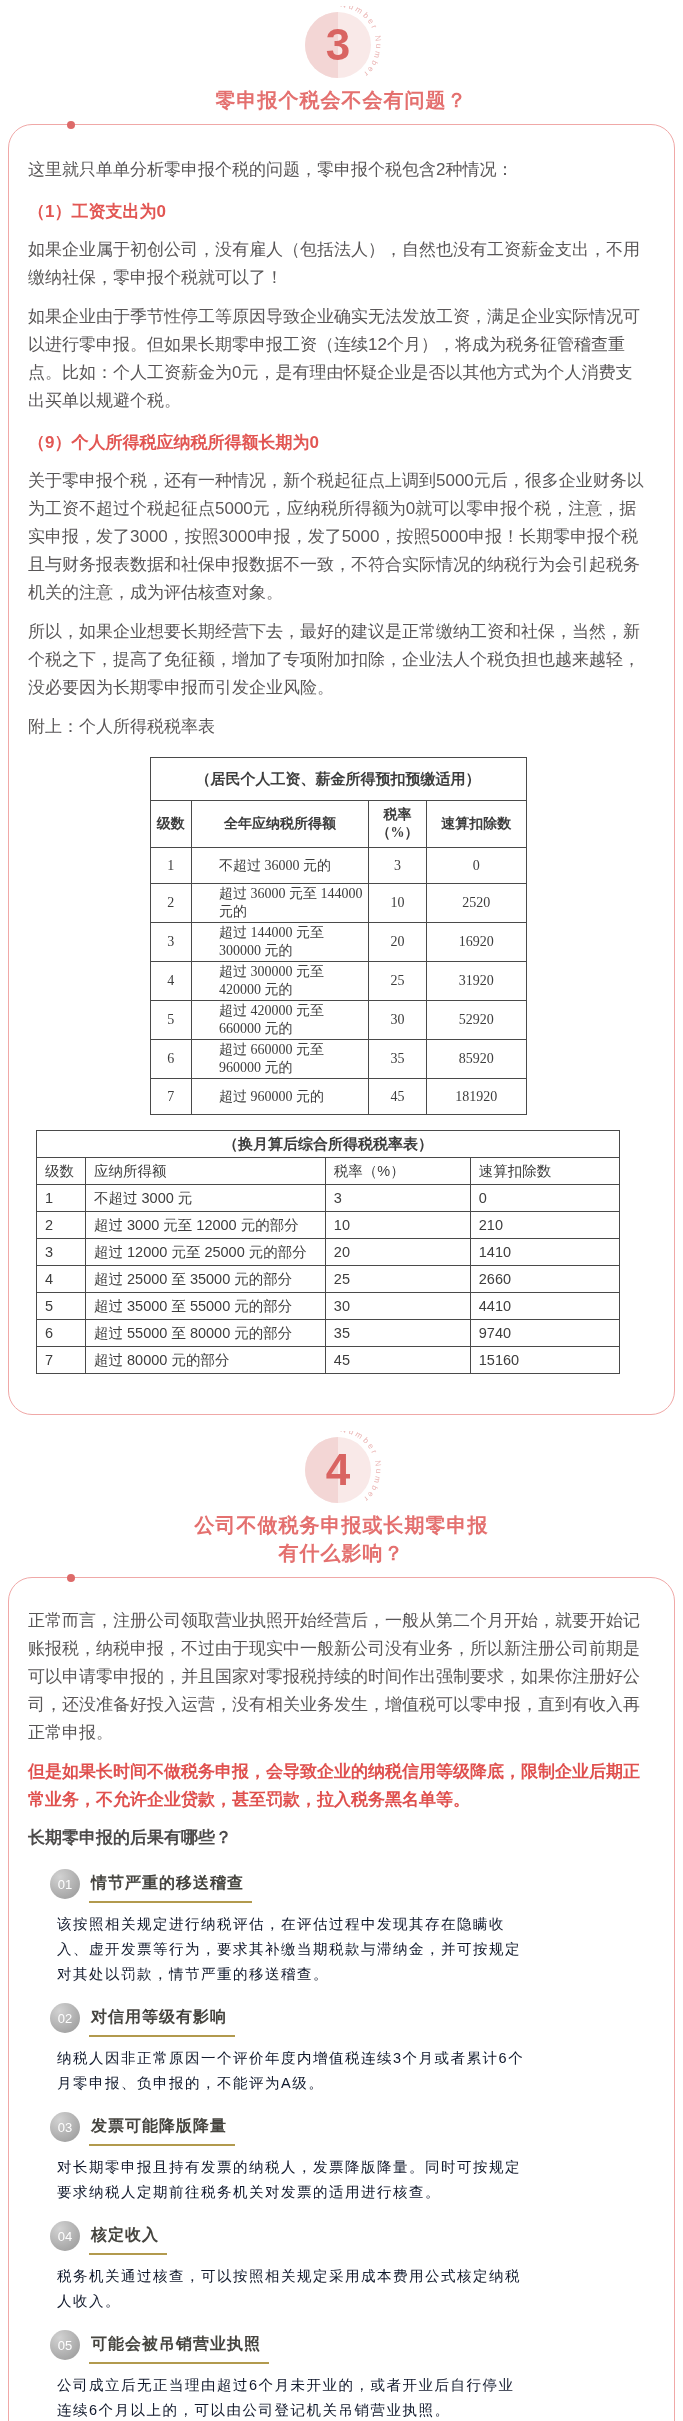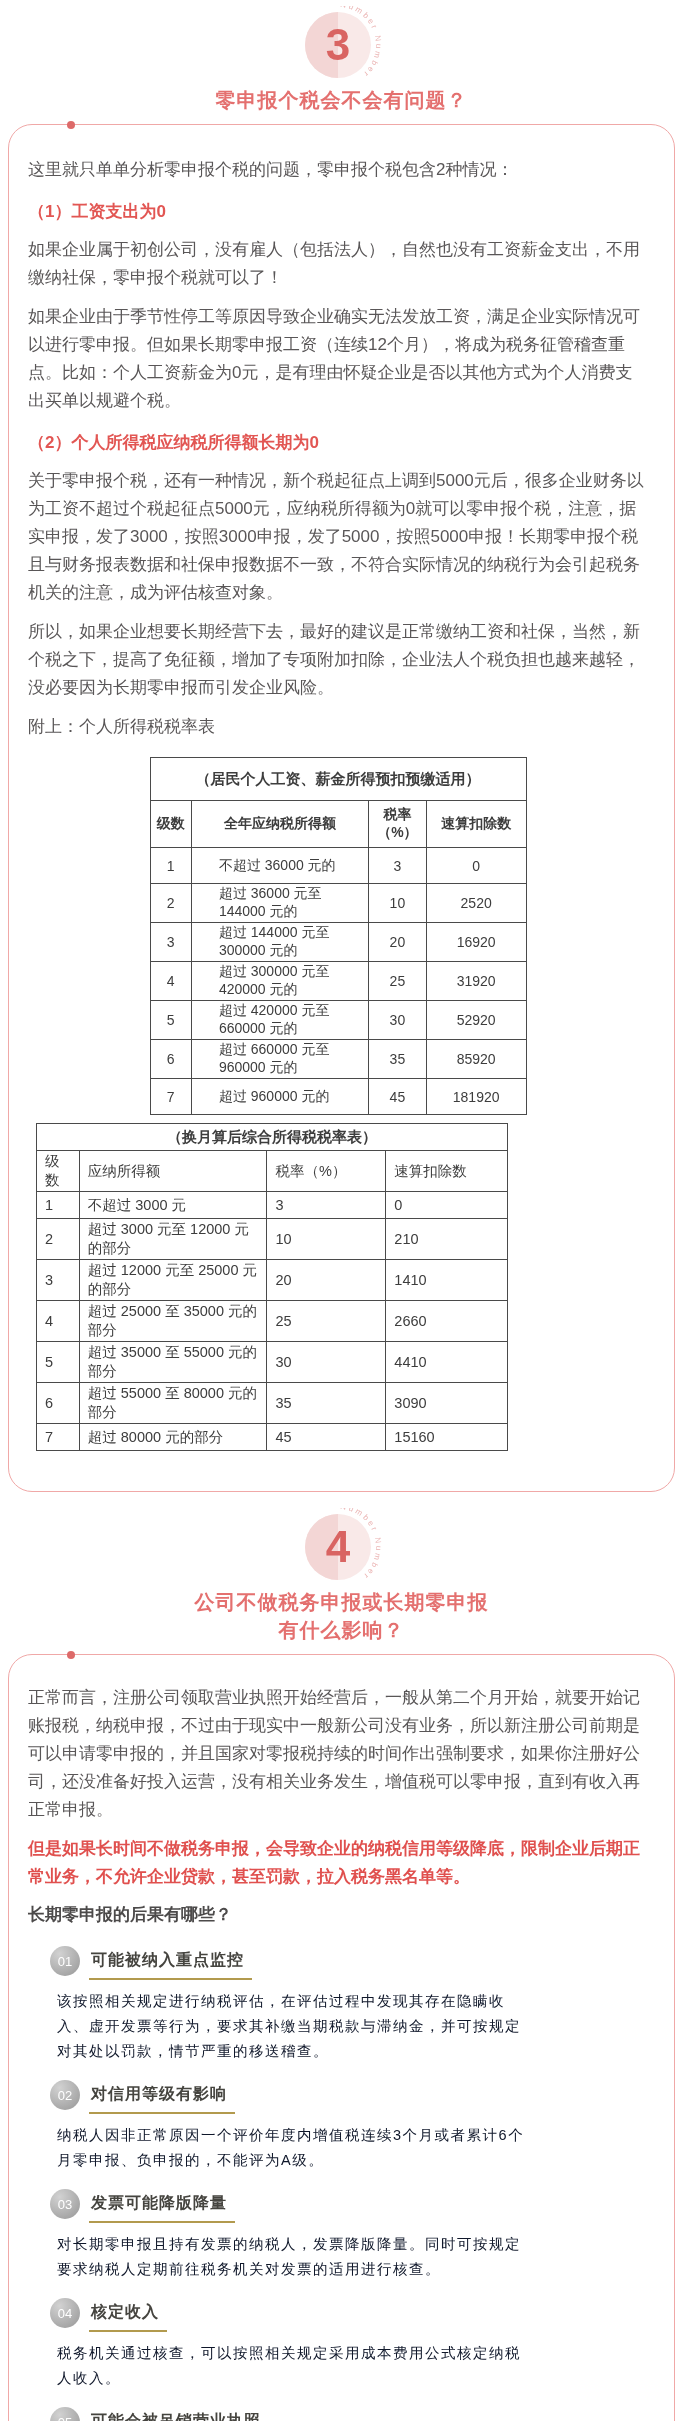--- a/index.html
+++ b/index.html
@@ -35,31 +35,31 @@
   .sub-red {
     color:#e25653; font-weight:bold; font-size:17px;
     margin:15px 0 6px 0; line-height:26px;
   }
   .b { font-weight:normal; }
   .highlight-red { color:#e0504e; font-weight:bold; }
   .dark-bold { color:#4c4a4a; font-weight:bold; }
   
   table { border-collapse:collapse; color:#3d3d3d; }
   .t1 {
-    width:377px; margin:16px auto 8px auto;
-    font-family:Liberation Sans, sans-serif;
+    width:377px; margin:16px auto 15px auto;
+    font-family:Liberation Serif, serif;
     font-size:14px;
   }
   .t1 td { border:1px solid #4a4a4a; text-align:center; }
   .t1 .tt td { height:40px; font-weight:bold; font-size:15px; }
   .t1 .th td { height:44px; font-weight:bold; }
   .t1 .dr td { height:33px; }
   .t1 .dr td.cat { text-align:left; padding-left:27px; }
   .t2 {
-    width:472px; margin:0 0 0 8px;
+    width:584px; margin:0 0 0 8px;
     font-size:14.5px;
   }
   .t2 td { border:1px solid #4a4a4a; text-align:left; padding:1px 8px; height:24px; }
   .t2 .tt td { text-align:center; font-weight:bold; font-size:15px; }
   
   .sec4-box p.p1 { margin-top:9px; }
   .cons-heading { font-size:17px; margin:18px 0 4px 0;font-family:Liberation Mono, monospace; }
   .item { margin:16px 0 16px 22px; }
   .item-head { display:flex; align-items:flex-start; }
   .item-badge {
@@ -105,21 +105,21 @@
 
   <div class="rbox">
     <span class="corner-dot"></span>
 
     <p>这里就只单单分析零申报个税的问题，零申报个税包含2种情况：</p>
 
     <div class="sub-red">（1）工资支出为0</div>
     <p>如果企业属于初创公司，没有雇人（包括法人），自然也没有工资薪金支出，不用缴纳社保，零申报个税就可以了！</p>
     <p>如果企业由于季节性停工等原因导致企业确实无法发放工资，满足企业实际情况可以进行零申报。但如果长期零申报工资（连续12个月），将成为税务征管稽查重点。比如：个人工资薪金为0元，是有理由怀疑企业是否以其他方式为个人消费支出买单以规避个税。</p>
 
-    <div class="sub-red">（2）个人所得税应纳税所得额长期为0</div>
+    <div class="sub-red">（9）个人所得税应纳税所得额长期为0</div>
     <p><span>关于零申报个税，还有一种情况，新个税起征点上调到5000元后，很多企业财务以为工资不超过个税起征点5000元，</span><span class="b">应纳税所得额</span><span>为0就可以零申报个税，注意，据实申报，发了3000，按照3000申报，发了5000，按照5000申报！长期零申报个税且与财务报表数据和社保申报数据不一致，不符合实际情况的纳税行为会引起税务机关的注意，成为评估核查对象。</span></p>
     <p><span>所以，如果企业想要长期经营下去，最好的建议是正常缴纳工资和社保，当然，新个税之下，提高了免征额，增加了专项附加扣除，企业法人个</span><span class="b">税负担也越来越轻，没必要因为长期零申报而引发企业风险。</span></p>
 
     <p>附上：个人所得税税率表</p>
 
     <table class="t1">
       <colgroup>
           <col style="width:45px">
           <col style="width:192px">
           <col style="width:60px">
@@ -224,21 +224,21 @@
       <tr>
             <td>5</td>
             <td>超过 35000 至 55000 元的部分</td>
             <td>30</td>
             <td>4410</td>
           </tr>
       <tr>
             <td>6</td>
             <td>超过 55000 至 80000 元的部分</td>
             <td>35</td>
-            <td>3090</td>
+            <td>9740</td>
           </tr>
       <tr>
             <td>7</td>
             <td>超过 80000 元的部分</td>
             <td>45</td>
             <td>15160</td>
           </tr>
     </tbody>
       </table>
   </div>
@@ -265,21 +265,21 @@
     <span class="corner-dot"></span>
 
     <p class="p1">正常而言，注册公司领取营业执照开始经营后，一般从第二个月开始，就要开始记账报税，纳税申报，不过由于现实中一般新公司没有业务，所以新注册公司前期是可以申请零申报的，并且国家对零报税持续的时间作出强制要求，如果你注册好公司，还没准备好投入运营，没有相关业务发生，增值税可以零申报，直到有收入再正常申报。</p>
     <p class="highlight-red">但是如果长时间不做税务申报，会导致企业的纳税信用等级降底，限制企业后期正常业务，不允许企业贷款，甚至罚款，拉入税务黑名单等。</p>
 
     <p class="dark-bold cons-heading">长期零申报的后果有哪些？</p>
 
     <div class="item">
       <div class="item-head">
         <span class="item-badge">01</span>
-        <span class="item-title">可能被纳入重点监控</span>
+        <span class="item-title">情节严重的移送稽查</span>
       </div>
       <div class="item-body">该按照相关规定进行纳税评估，在评估过程中发现其存在隐瞒收入、虚开发票等行为，要求其补缴当期税款与滞纳金，并可按规定对其处以罚款，情节严重的移送稽查。</div>
     </div>
 
     <div class="item">
       <div class="item-head">
         <span class="item-badge">02</span>
         <span class="item-title">对信用等级有影响</span>
       </div>
       <div class="item-body">纳税人因非正常原因一个评价年度内增值税连续3个月或者累计6个月零申报、负申报的，不能评为A级。</div>

